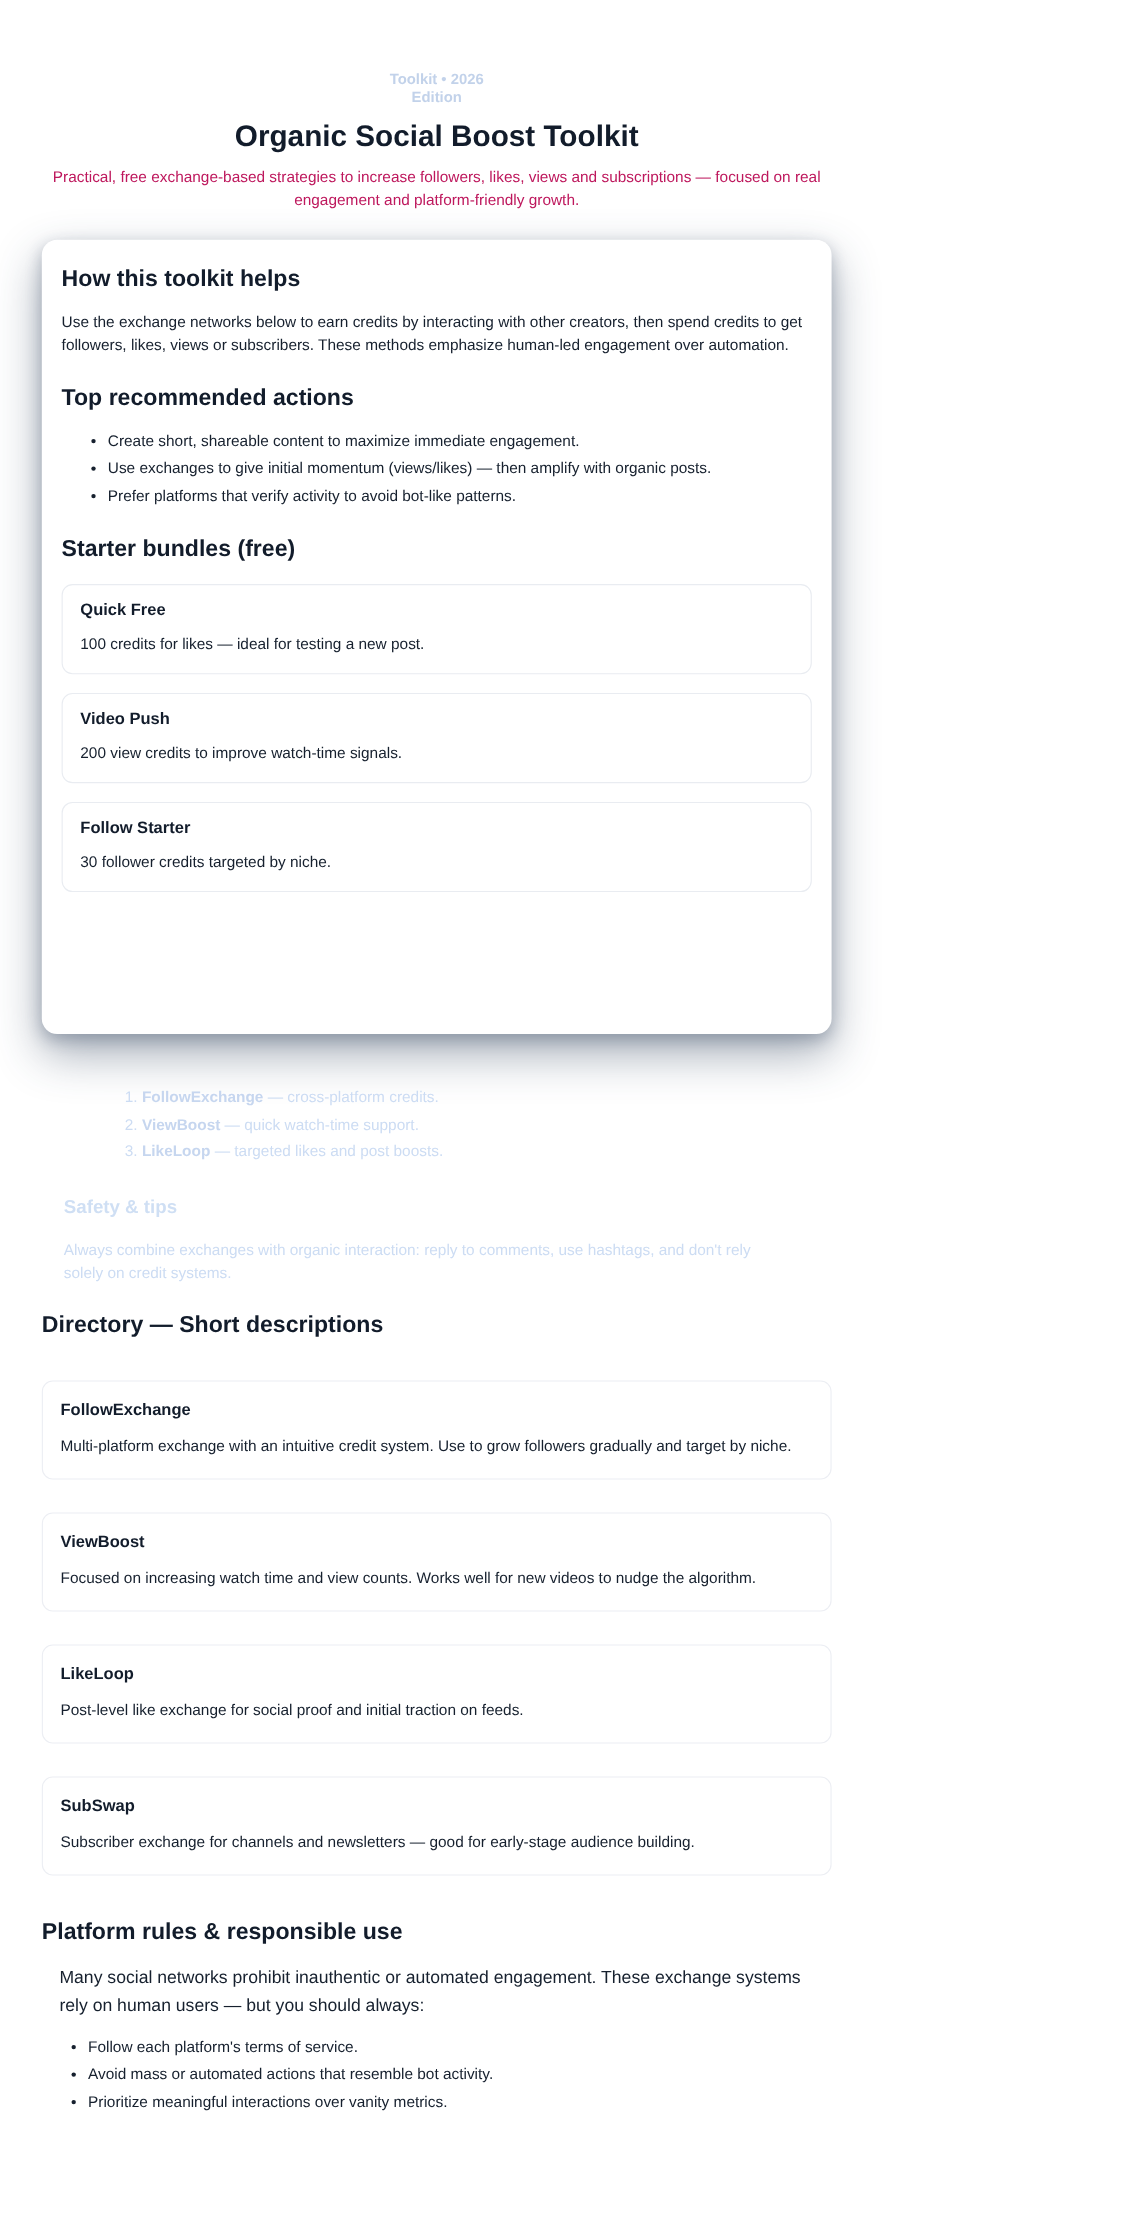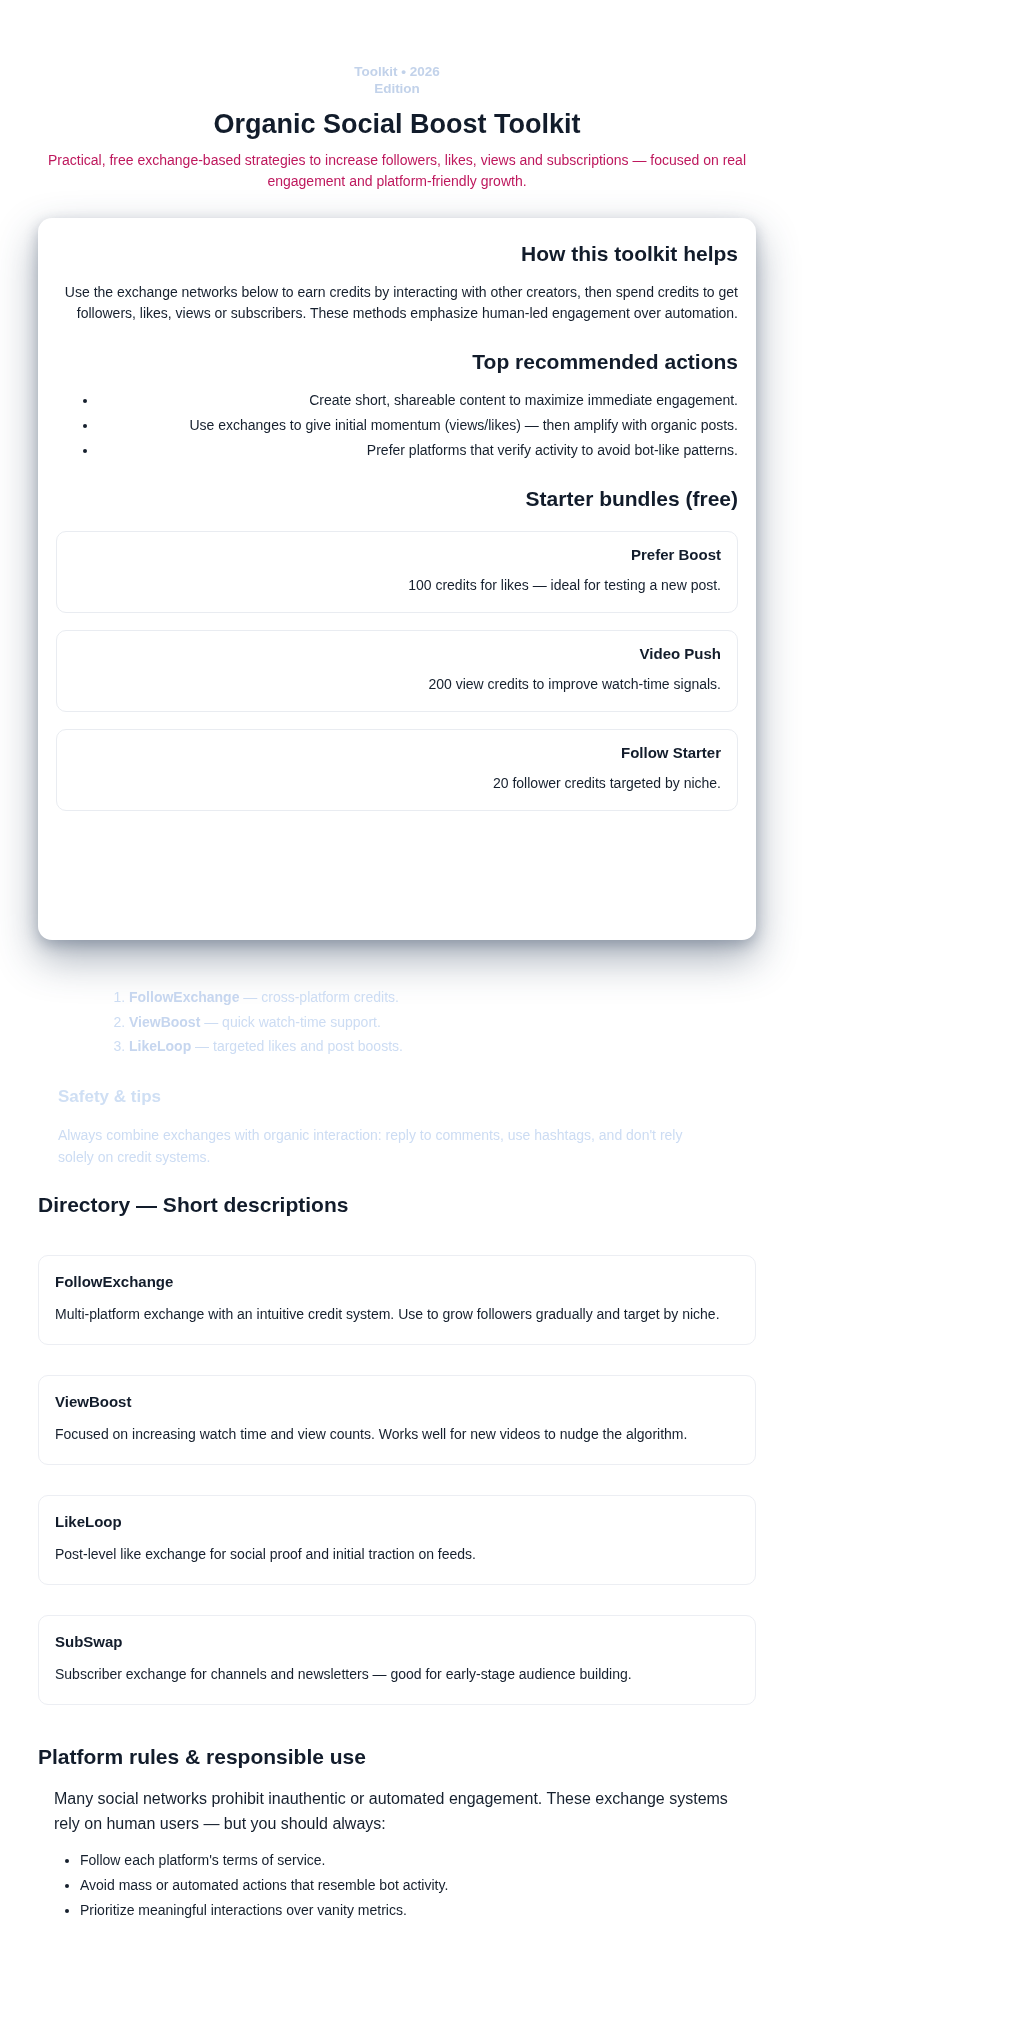--- a/index.html
+++ b/index.html
@@ -42,21 +42,20 @@
     color: #be185d;
   }
 
   
   .card {
     margin-top: 26px;
     background: #ffffff;
     border-radius: 14px;
     padding: 22px 18px 112px;
     box-shadow: 0 18px 42px rgba(44, 62, 88, 0.42), 0 5px 14px rgba(44, 62, 88, 0.28);
-    text-align: right;
   }
   .card h2 { margin: 2px 0 16px; font-size: 21px; color: #121c2b; }
   .card h2 + p { margin: 0; }
   .card p { font-size: 14px; line-height: 1.5; margin: 0; }
   .card .section-h2 { margin-top: 26px; }
   .card ul { margin: 14px 0 4px; padding-left: 42px; }
   .card ul li { font-size: 14px; line-height: 1.55; margin-bottom: 3px; }
   .bundles { margin-top: 20px; }
   .bundle {
     border: 1px solid #e9ecf1;
@@ -130,30 +129,30 @@
       <h2 class="section-h2">Top recommended actions</h2>
       <ul>
         <li>Create short, shareable content to maximize immediate engagement.</li>
         <li>Use exchanges to give initial momentum (views/likes) — then amplify with organic posts.</li>
         <li>Prefer platforms that verify activity to avoid bot-like patterns.</li>
       </ul>
 
       <h2 class="section-h2">Starter bundles (free)</h2>
       <div class="bundles">
         <div class="bundle">
-          <h4>Prefer Boost</h4>
+          <h4>Quick Free</h4>
           <p>100 credits for likes — ideal for testing a new post.</p>
         </div>
         <div class="bundle">
           <h4>Video Push</h4>
           <p>200 view credits to improve watch-time signals.</p>
         </div>
         <div class="bundle">
           <h4>Follow Starter</h4>
-          <p>20 follower credits targeted by niche.</p>
+          <p>30 follower credits targeted by niche.</p>
         </div>
       </div>
     </section>
 
     <section class="faded-section">
       <ol>
         <li><strong>FollowExchange</strong><span> — cross-platform credits.</span></li>
         <li><strong>ViewBoost</strong><span> — quick watch-time support.</span></li>
         <li><strong>LikeLoop</strong><span> — targeted likes and post boosts.</span></li>
       </ol>

